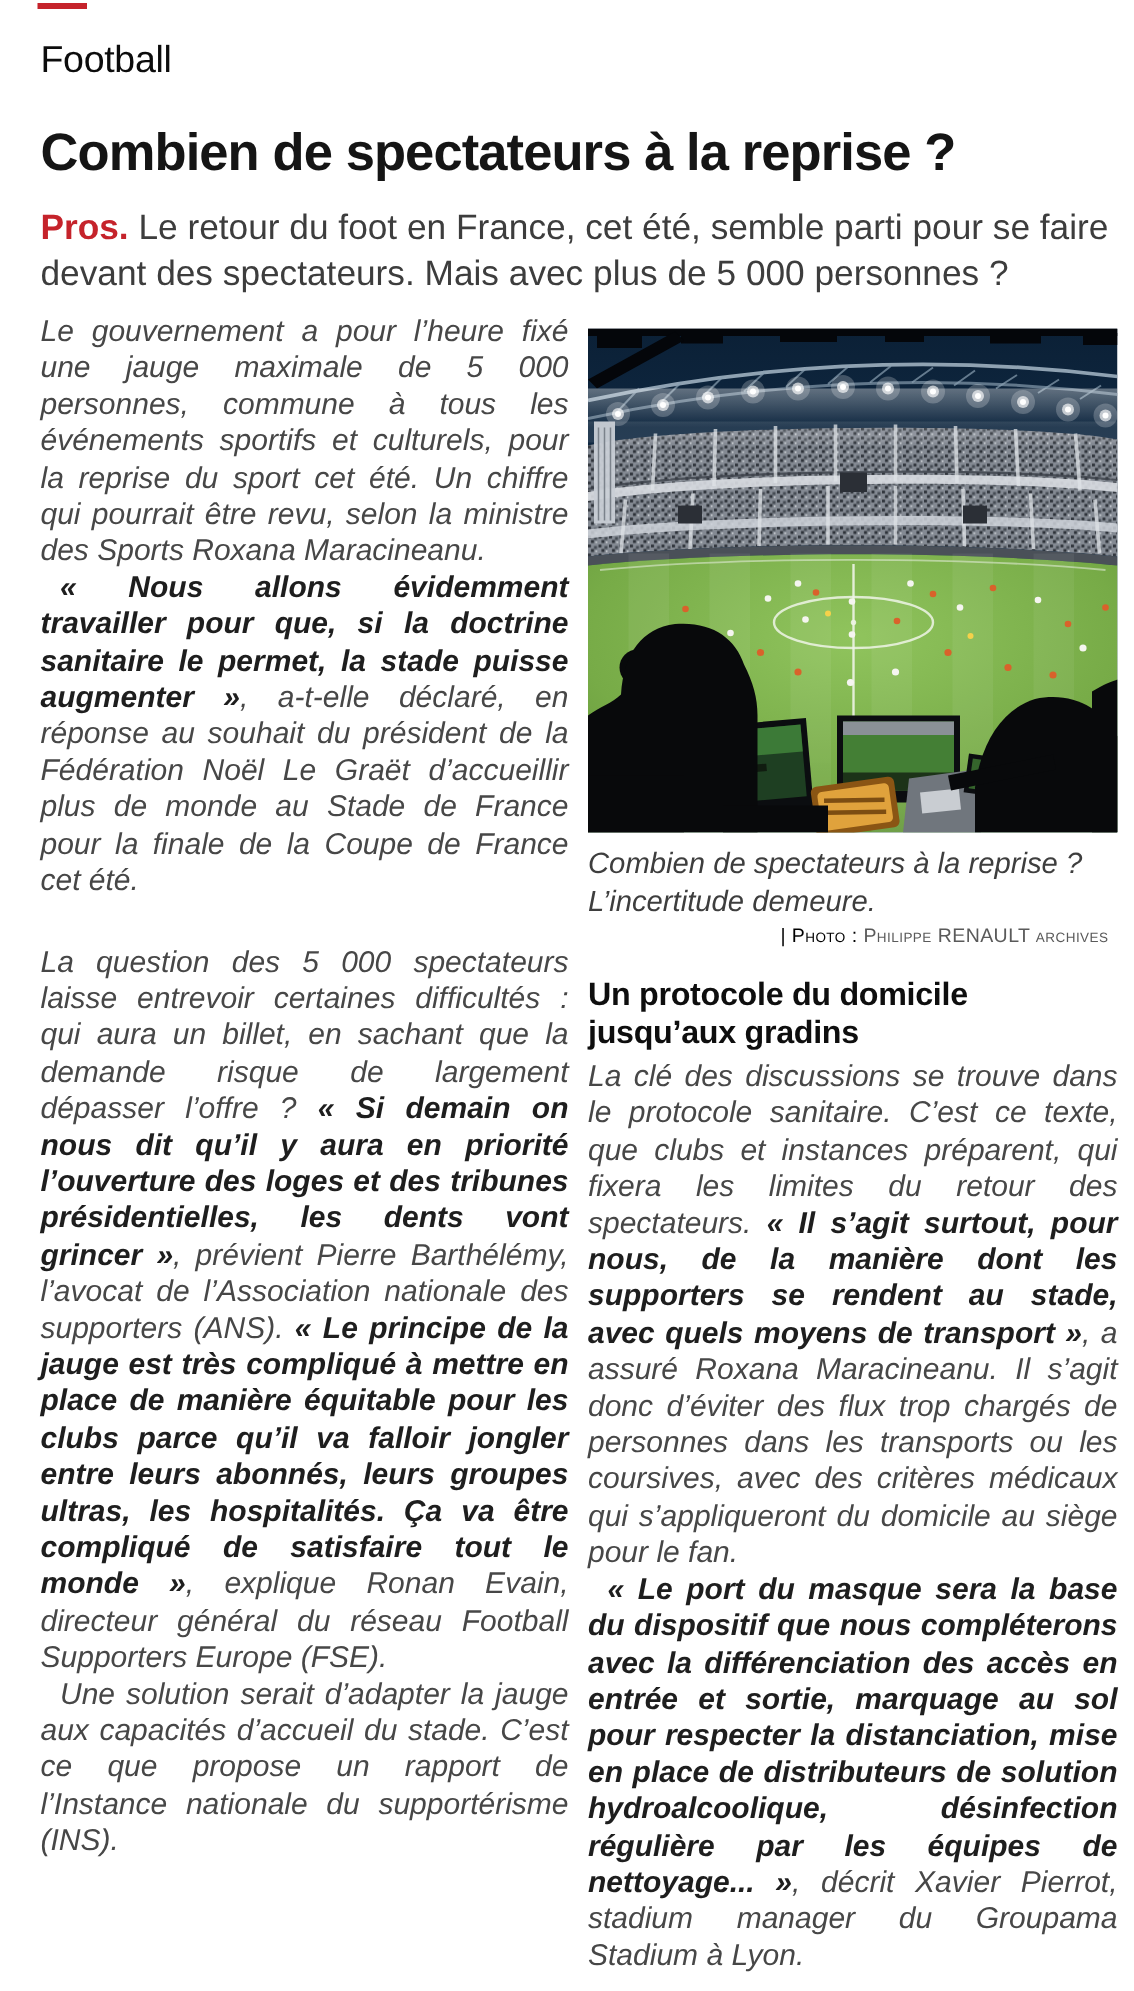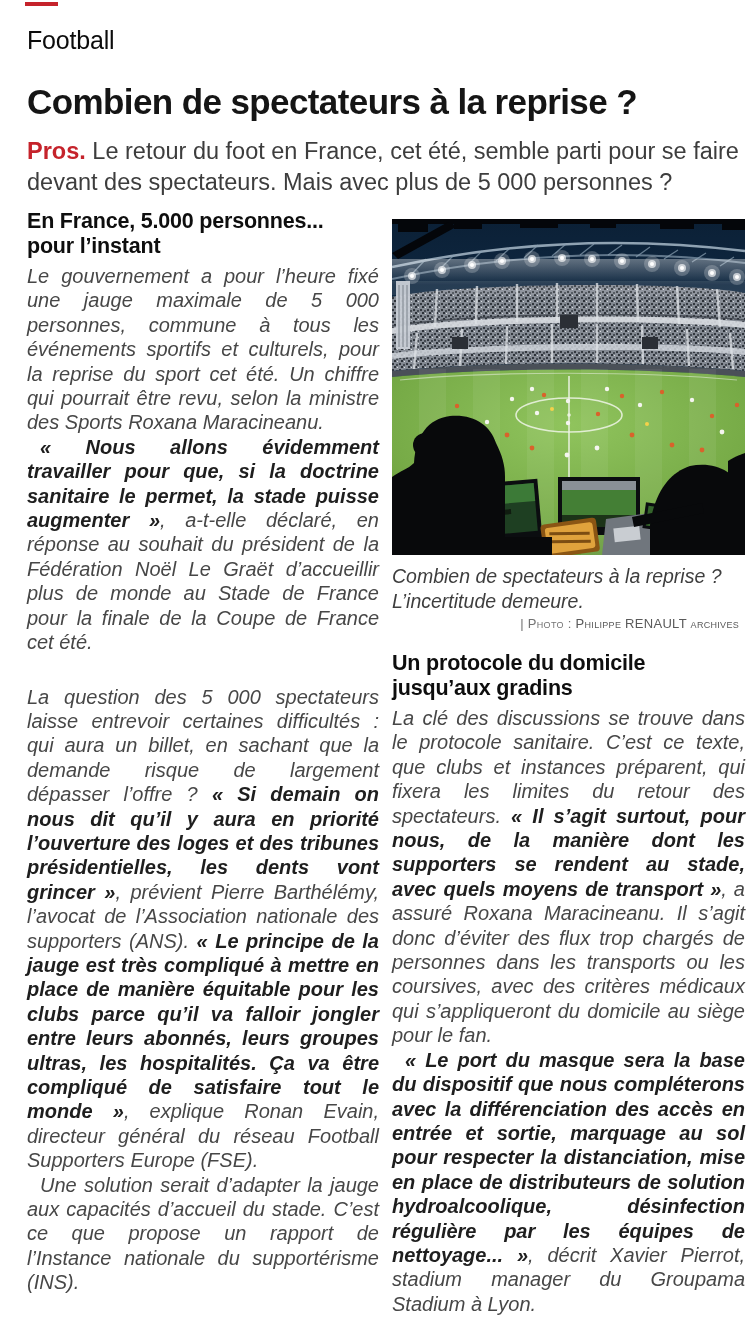--- a/index.html
+++ b/index.html
@@ -14,39 +14,38 @@
   .col-left{left:27px;width:352px;}
   .col-right{left:392px;width:353px;margin-top:10px;}
   h3.sec{margin:0 0 5px 0;font-size:21.5px;line-height:25px;font-weight:700;color:#0e0e0e;letter-spacing:-0.2px;}
   p.body{margin:0;font-size:20px;line-height:24.4px;text-align:justify;color:#474747;font-style:italic;}
   p.body b{font-weight:700;color:#1e1e1e;}
   .indent{text-indent:13px;}
   .sec-gap{margin-top:30px;}
   figure{margin:0;}
   .caption{font-style:italic;font-size:19.5px;line-height:25px;color:#3e3e3e;margin:9px 0 2px 0;}
   .credit{font-size:13px;text-align:right;font-variant:small-caps;color:#5a5a5a;letter-spacing:0.3px;padding-right:6px;margin-bottom:20px;}
-  .credit .pre{color:#737373;}
+  .credit .pre{color:#000000;}
   svg{display:block;}
 </style>
 </head>
 <body>
 
 <div class="page">
 
   <div class="red-dash"></div>
 
   <h2 class="kicker">Football</h2>
 
   <h1 class="headline">Combien de spectateurs à la reprise ?</h1>
 
   <p class="lede"><b class="lead">Pros.</b> <span>Le retour du foot en France, cet été, semble parti pour se faire devant des spectateurs. Mais avec plus de 5 000 personnes ?</span></p>
 
   <div class="col col-left">
     <section>
-      <h3 class="sec">En France, 5.000 personnes...<br>pour l’instant</h3>
       <p class="body"><span>Le gouvernement a pour l’heure fixé une jauge maximale de 5 000 personnes, commune à tous les événements sportifs et culturels, pour la reprise du sport cet été. Un chiffre qui pourrait être revu, selon la ministre des Sports Roxana Maracineanu.</span></p>
       <p class="body indent"><b>« Nous allons évidemment travailler pour que, si la doctrine sanitaire le permet, la stade puisse augmenter »</b><span>, a-t-elle déclaré, en réponse au souhait du président de la Fédération Noël Le Graët d’accueillir plus de monde au Stade de France pour la finale de la Coupe de France cet été.</span></p>
     </section>
 
     <section class="sec-gap">
       <p class="body"><span>La question des 5 000 spectateurs laisse entrevoir certaines difficultés : qui aura un billet, en sachant que la demande risque de largement dépasser l’offre ? </span><b>« Si demain on nous dit qu’il y aura en priorité l’ouverture des loges et des tribunes présidentielles, les dents vont grincer »</b><span>, prévient Pierre Barthélémy, l’avocat de l’Association nationale des supporters (ANS). </span><b>« Le principe de la jauge est très compliqué à mettre en place de manière équitable pour les clubs parce qu’il va falloir jongler entre leurs abonnés, leurs groupes ultras, les hospitalités. Ça va être compliqué de satisfaire tout le monde »</b><span>, explique Ronan Evain, directeur général du réseau Football Supporters Europe (FSE).</span></p>
       <p class="body indent"><span>Une solution serait d’adapter la jauge aux capacités d’accueil du stade. C’est ce que propose un rapport de l’Instance nationale du supportérisme (INS).</span></p>
     </section>
   </div>
 

